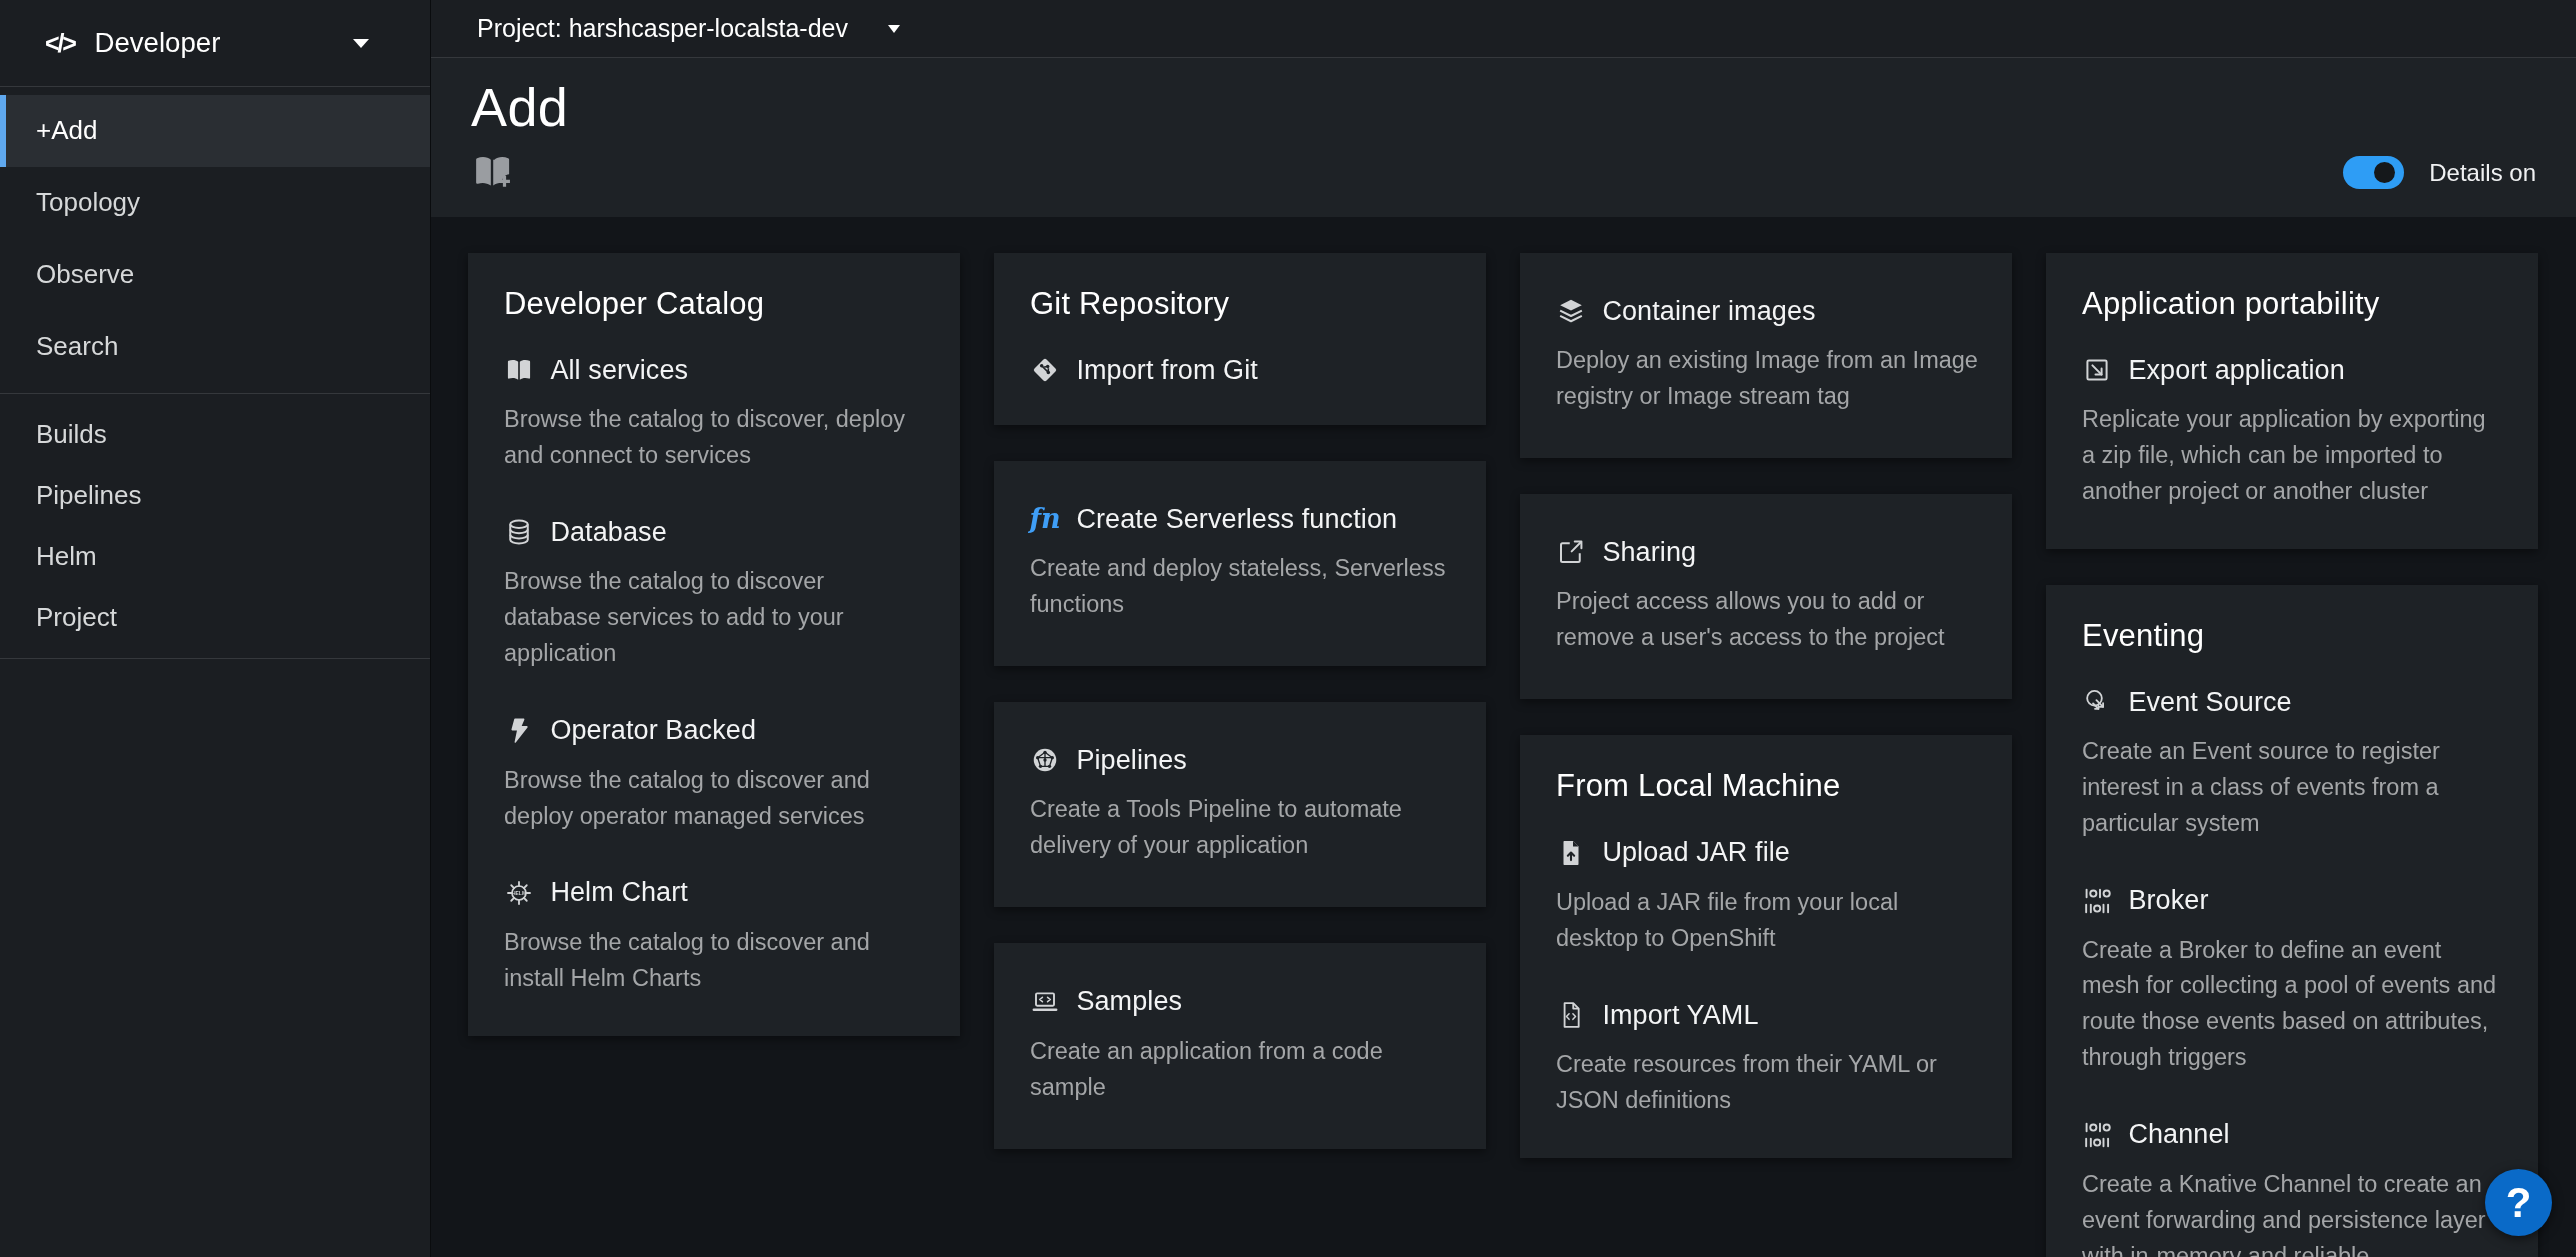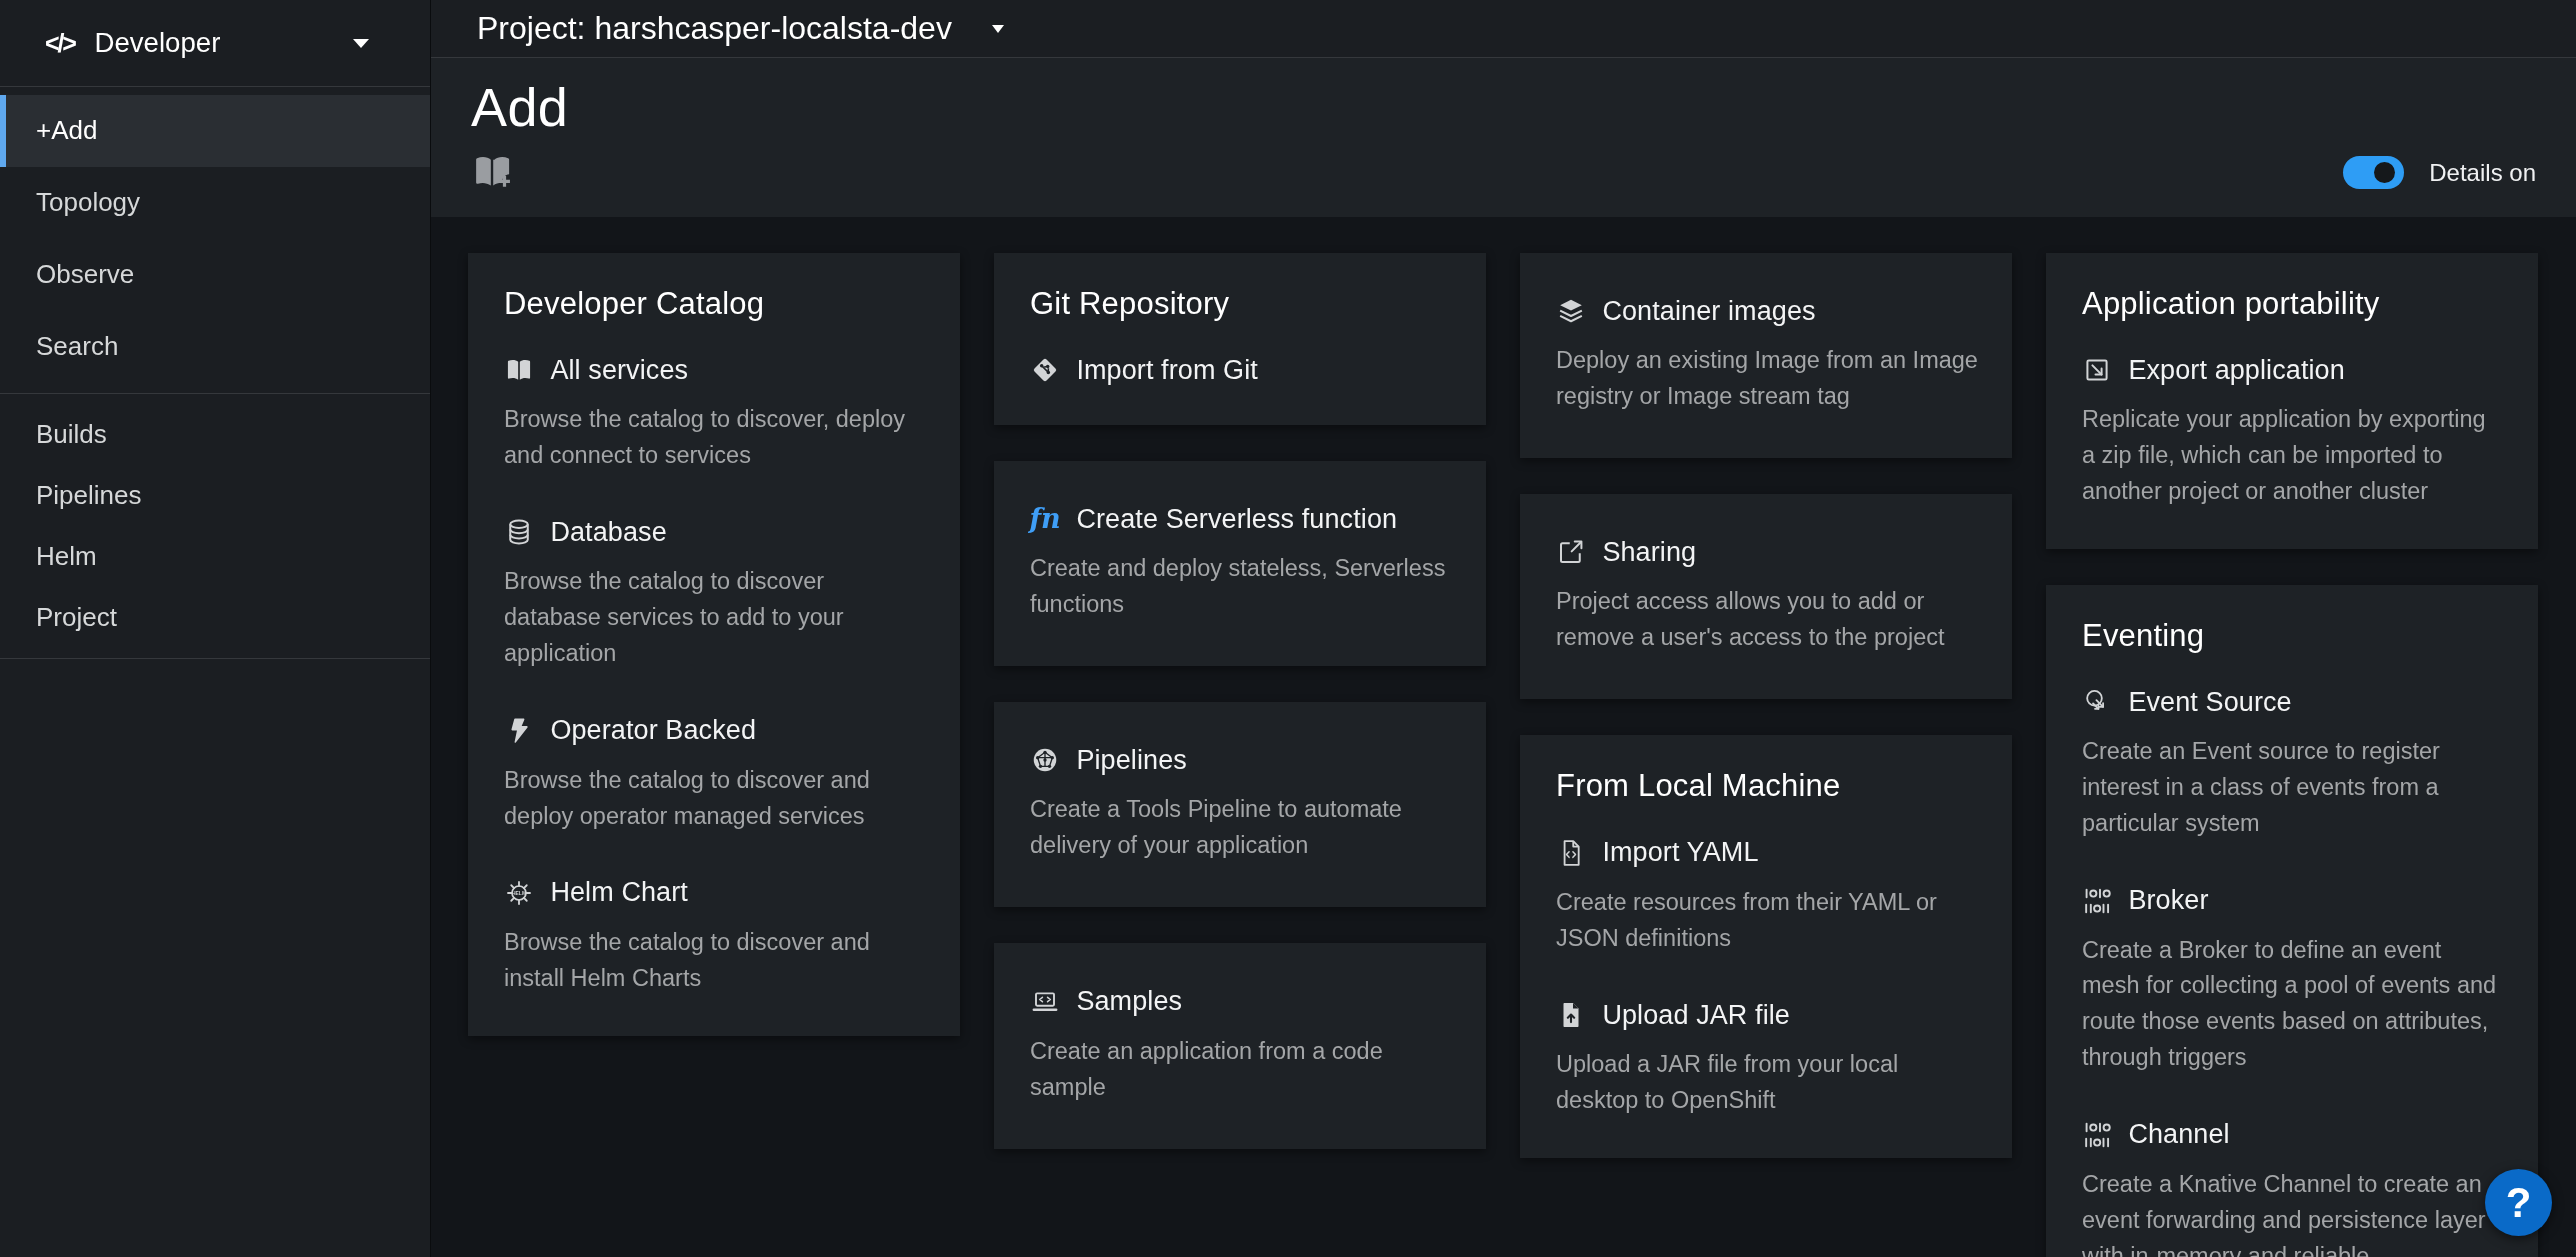--- a/index.html
+++ b/index.html
@@ -55,21 +55,21 @@
     background:var(--nav-active);
   }
   .nav-divider{height:0.7px;background:var(--border);margin:10.4px 0;}
   
   .main{flex:1;display:flex;flex-direction:column;height:100%;}
   .masthead{
     height:58px;min-height:58px;background:var(--masthead-bg);
     border-bottom:0.7px solid var(--border);
     display:flex;align-items:center;padding-left:46px;cursor:pointer;
   }
-  .masthead-label{font-size:32px;color:#fff;font-weight:400;}
+  .masthead-label{font-size:25px;color:#fff;font-weight:400;}
   .masthead .caret{margin-left:40px;border-left-width:6.7px;border-right-width:6.7px;border-top-width:8.2px;}
   .header-strip{background:var(--strip-bg);padding:21px 37px 22.4px 40px;}
   .page-title{font-size:54px;font-weight:500;line-height:1.06;color:#fff;letter-spacing:0.4px;}
   .header-row{display:flex;align-items:center;margin-top:15px;height:43px;}
   .book-btn{width:43px;height:43px;color:#9a9da1;cursor:pointer;}
   .book-btn svg{width:100%;height:100%;}
   .header-spacer{flex:1;}
   .toggle{
     width:61px;height:33px;border-radius:16.4px;background:var(--toggle-on);
     position:relative;cursor:pointer;
@@ -327,42 +327,42 @@
               <span class="item-label">Sharing</span>
             </div>
             <div class="item-desc">Project access allows you to add or remove a user's access to the project</div>
           </div>
         </div>
         <div class="card">
           <div class="card-title">From Local Machine</div>
           <div class="item">
             <div class="item-head">
               <span class="item-icon">
+                <svg viewBox="0 0 36 36">
+                  <path fill="currentColor" d="M20.4 3.5H10.2c-.7 0-1.2.5-1.2 1.2v26.6c0 .7.5 1.2 1.2 1.2h15.6c.7 0 1.2-.5 1.2-1.2V10.3z"></path>
+                  <path fill="#1e2226" d="M20.4 3.5l6.6 6.8h-6.6z"></path>
+                  <path d="M18 26.5v-8.4M14.2 21.3l3.8-3.9 3.8 3.9" stroke="#1e2226" stroke-width="2.5" fill="none" stroke-linecap="round" stroke-linejoin="round"></path>
+                </svg>
+              </span>
+              <span class="item-label">Upload JAR file</span>
+            </div>
+            <div class="item-desc">Upload a JAR file from your local desktop to OpenShift</div>
+          </div>
+          <div class="item">
+            <div class="item-head">
+              <span class="item-icon">
                 <svg viewBox="0 0 36 36" fill="none" stroke="currentColor">
                   <path d="M10.3 3.8h10.4l6.5 6.5v21.9H10.3z" stroke-width="2.2" stroke-linejoin="round"></path>
                   <path d="M20.7 3.8v6.5h6.5" stroke-width="2.2" stroke-linejoin="round"></path>
                   <path d="M15.7 16.6l-3.1 3.3 3.1 3.3M20.3 16.6l3.1 3.3-3.1 3.3" stroke-width="1.8" stroke-linecap="round" stroke-linejoin="round"></path>
                 </svg>
               </span>
               <span class="item-label">Import YAML</span>
             </div>
             <div class="item-desc">Create resources from their YAML or JSON definitions</div>
-          </div>
-          <div class="item">
-            <div class="item-head">
-              <span class="item-icon">
-                <svg viewBox="0 0 36 36">
-                  <path fill="currentColor" d="M20.4 3.5H10.2c-.7 0-1.2.5-1.2 1.2v26.6c0 .7.5 1.2 1.2 1.2h15.6c.7 0 1.2-.5 1.2-1.2V10.3z"></path>
-                  <path fill="#1e2226" d="M20.4 3.5l6.6 6.8h-6.6z"></path>
-                  <path d="M18 26.5v-8.4M14.2 21.3l3.8-3.9 3.8 3.9" stroke="#1e2226" stroke-width="2.5" fill="none" stroke-linecap="round" stroke-linejoin="round"></path>
-                </svg>
-              </span>
-              <span class="item-label">Upload JAR file</span>
-            </div>
-            <div class="item-desc">Upload a JAR file from your local desktop to OpenShift</div>
           </div>
         </div>
       </div>
       <div class="col">
         <div class="card">
           <div class="card-title">Application portability</div>
           <div class="item">
             <div class="item-head">
               <span class="item-icon">
                 <svg viewBox="0 0 36 36" fill="none" stroke="currentColor" stroke-width="2.4">

